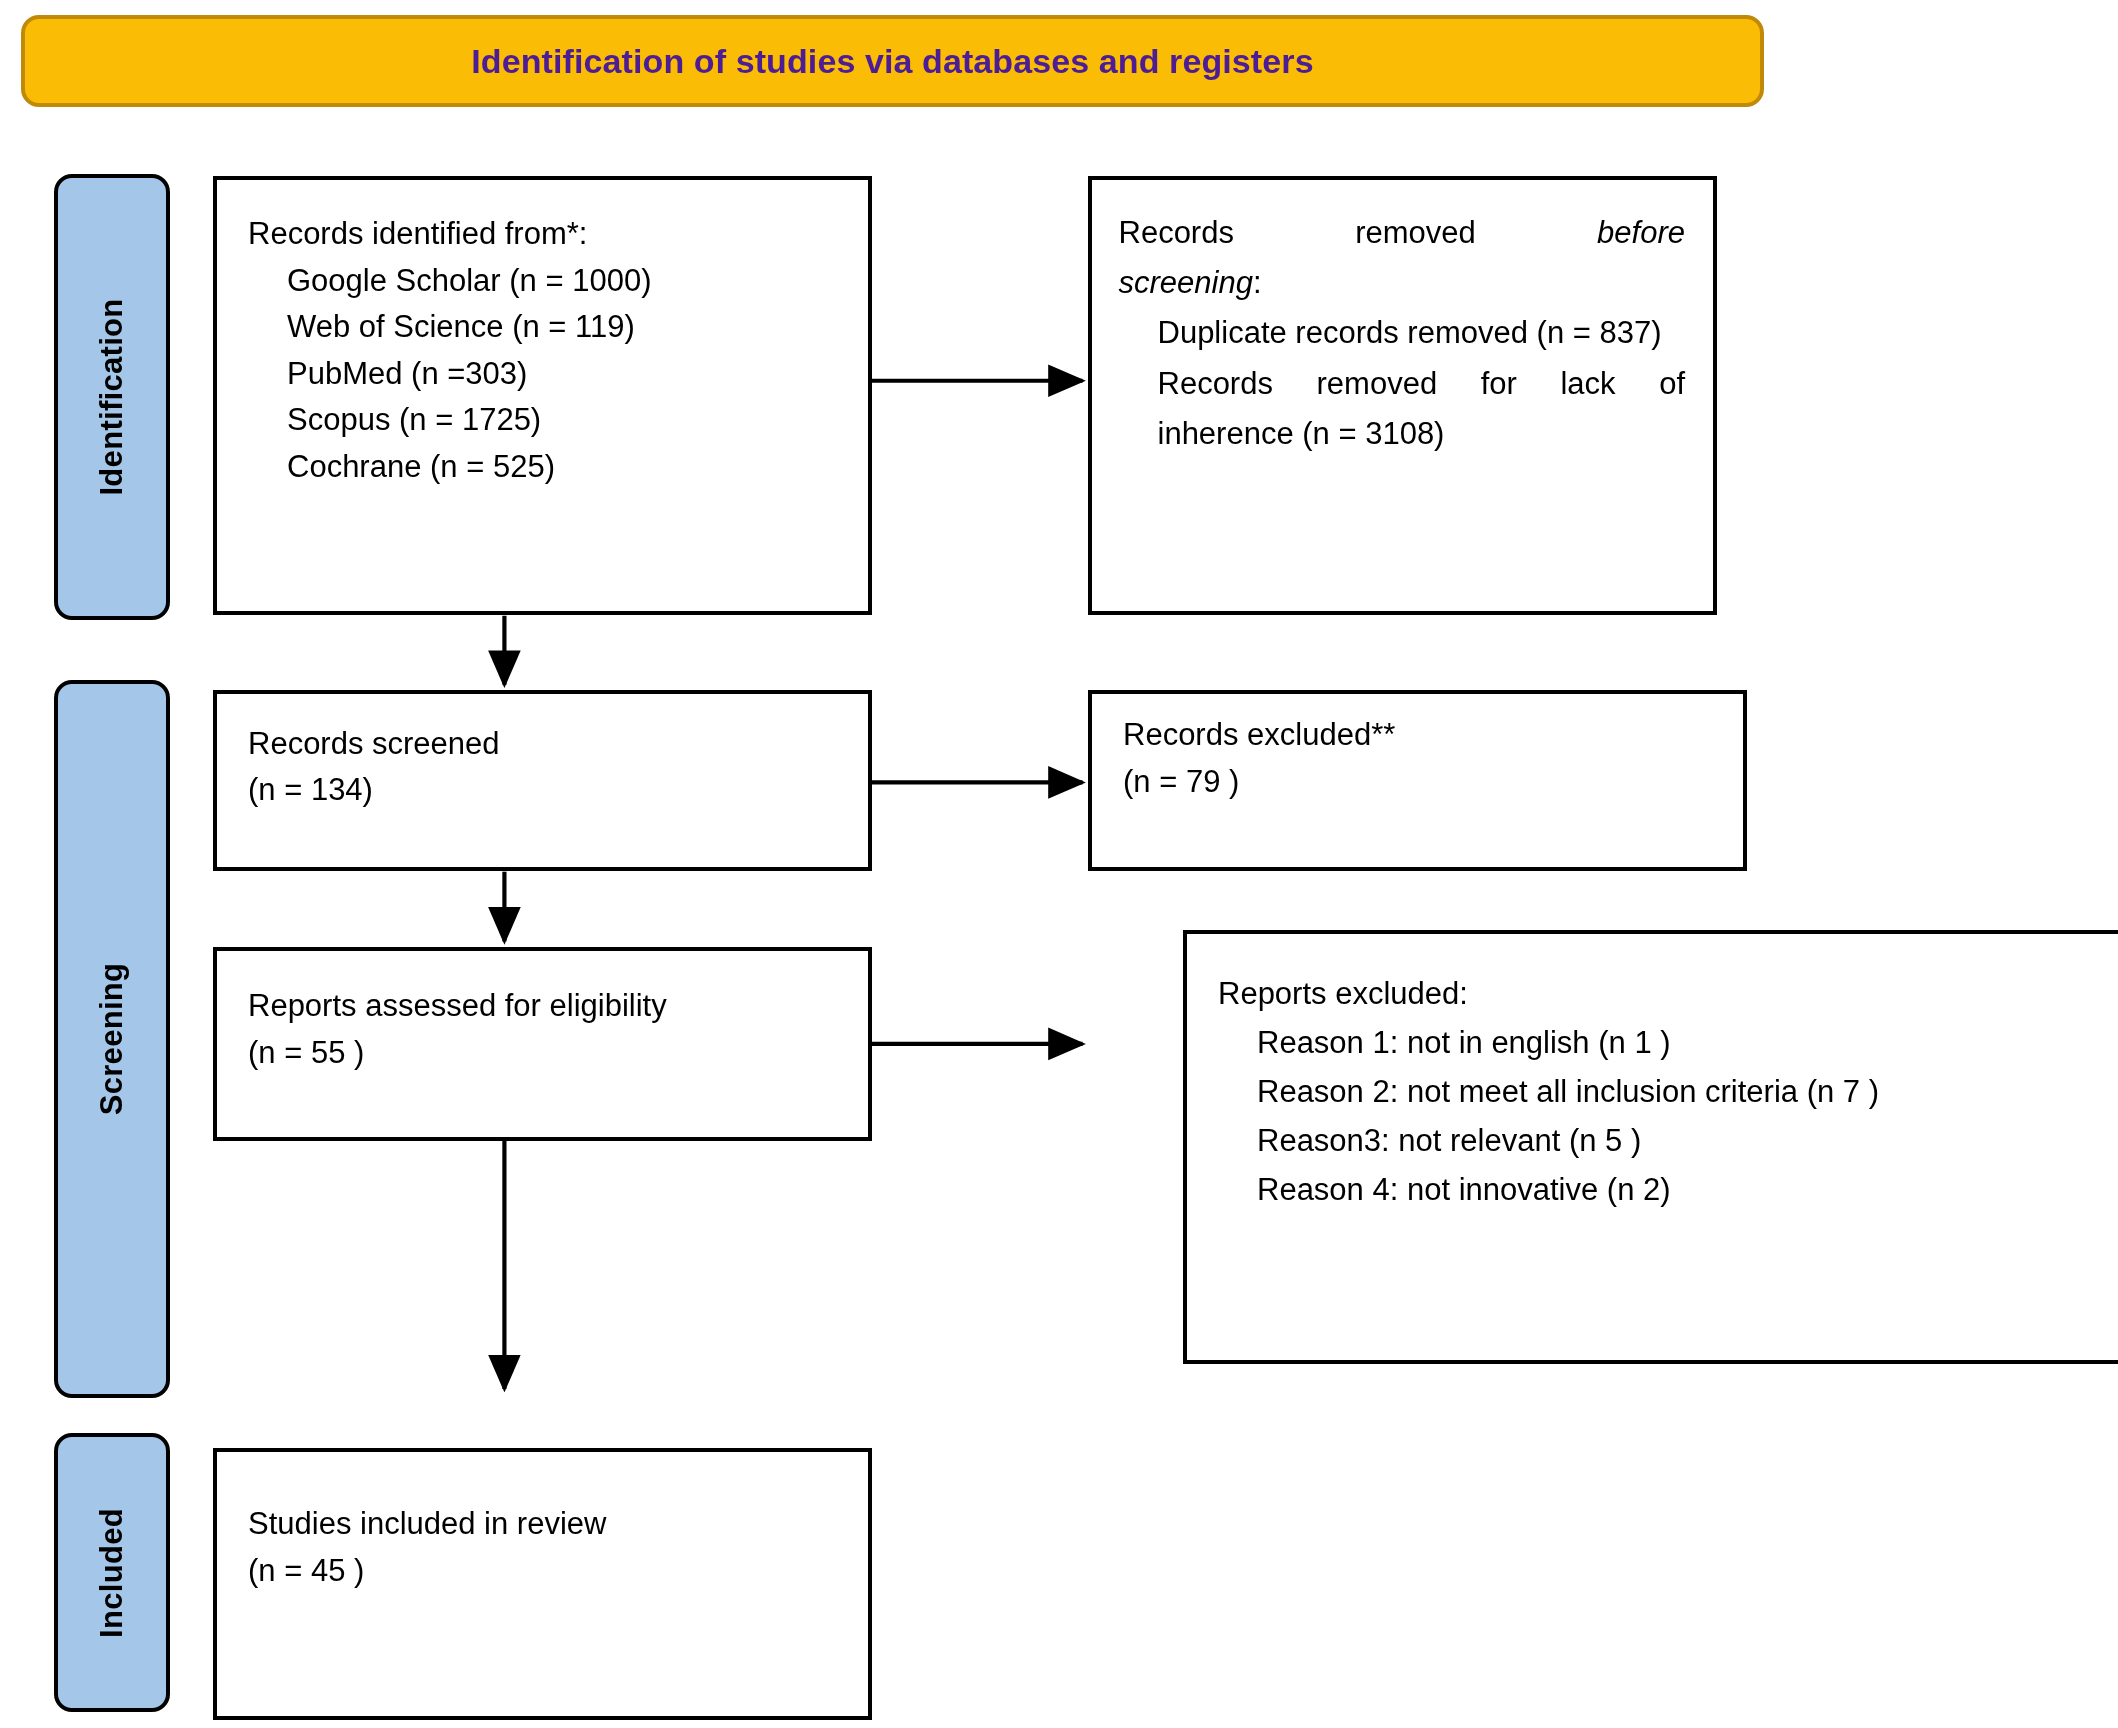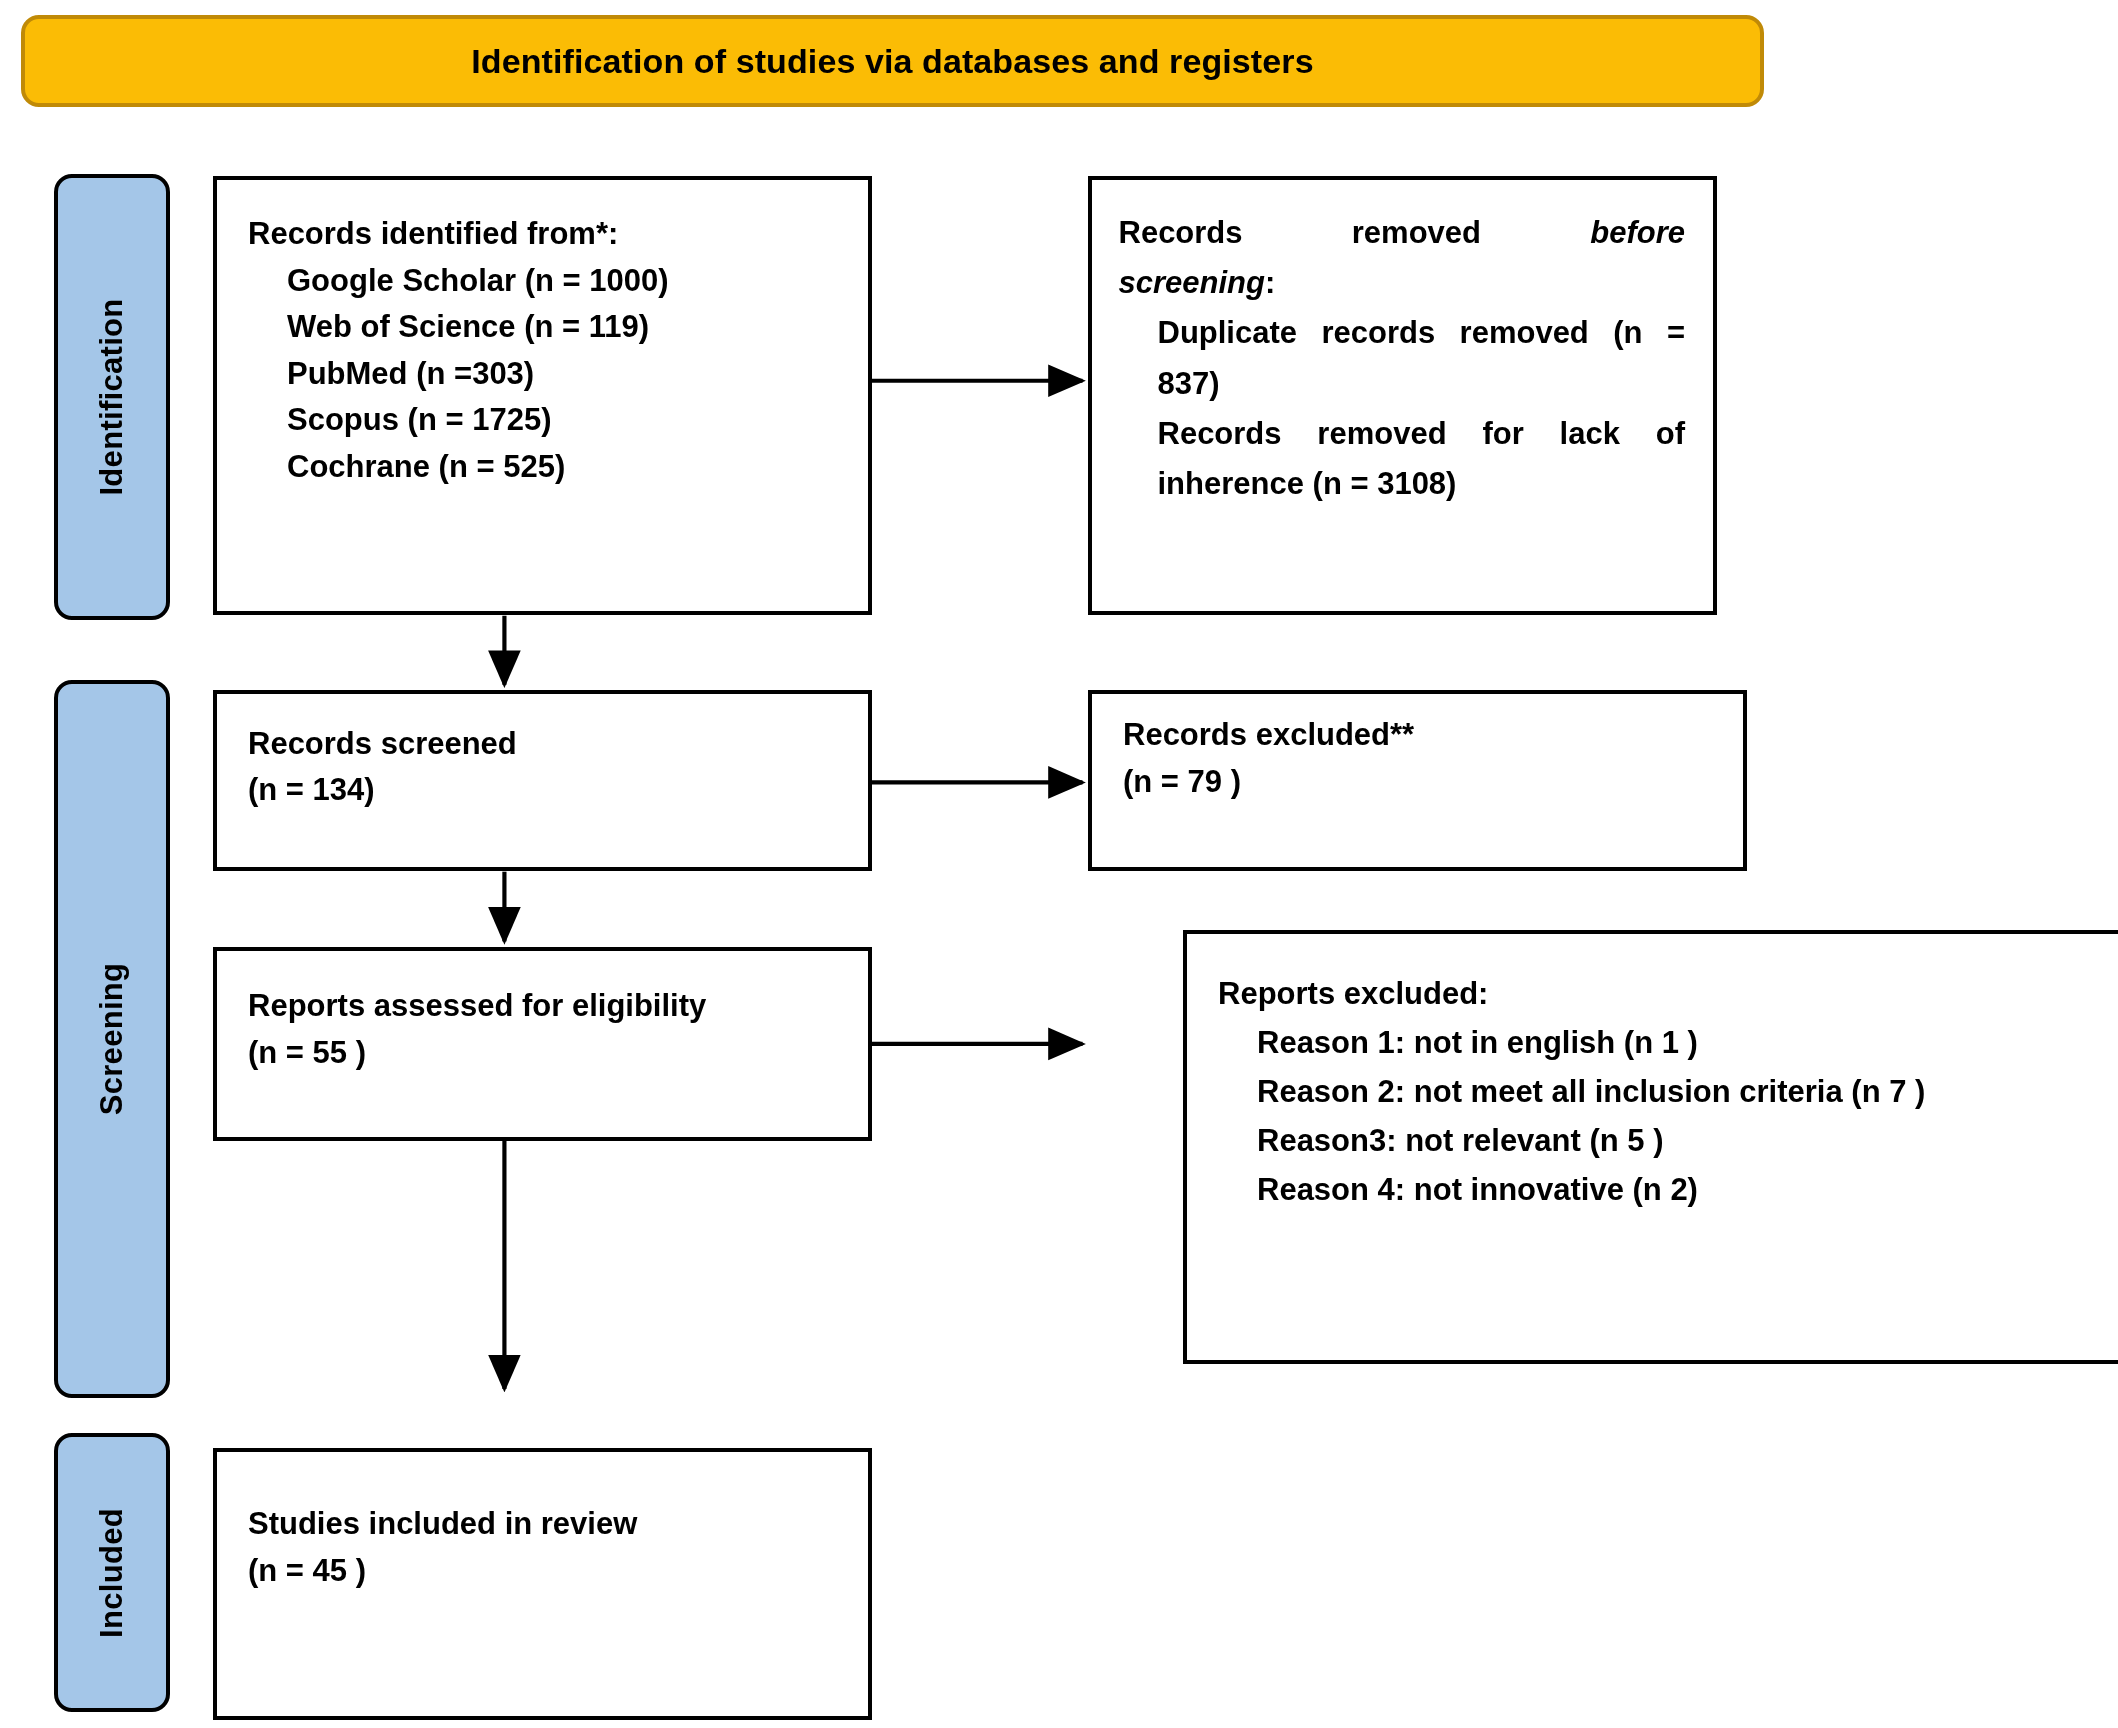--- a/index.html
+++ b/index.html
@@ -33,21 +33,21 @@
     border: 4.9px solid #C08A07;
     border-radius: 18px;
     box-sizing: border-box;
     display: flex;
     align-items: center;
     justify-content: center;
   }
   .phase-banner-text {
     font-size: 34px;
     font-weight: bold;
-    color: #000000;
+    color: #4c1d95;
     letter-spacing: 0.1px;
     white-space: nowrap;
   }
 
   
   .stage-pill {
     position: absolute;
     background: #A4C6E8;
     border: 4.9px solid #000000;
     border-radius: 18px;
@@ -75,21 +75,20 @@
     background: #ffffff;
     border: 4.9px solid #000000;
     box-sizing: border-box;
     padding: 24px 25px 14px 31px;
   }
   .flow-line {
     font-size: 31px;
     line-height: 1.50;
     color: #000000;
     white-space: nowrap;
-    font-weight: bold;
   }
   .flow-line.indent { padding-left: 39px; }
   .just {
     text-align: justify;
     text-align-last: left;
     white-space: normal;
   }
   .just-all {
     text-align: justify;
     text-align-last: justify;

